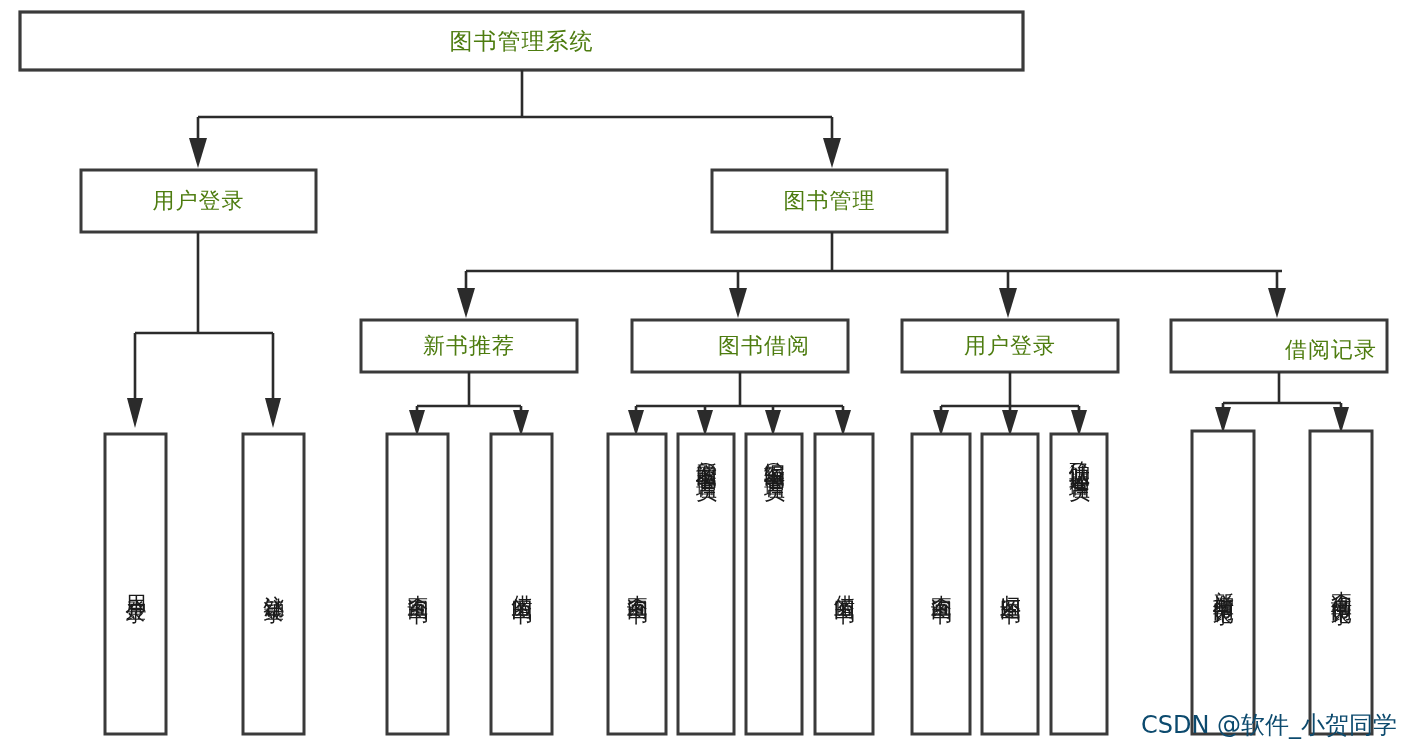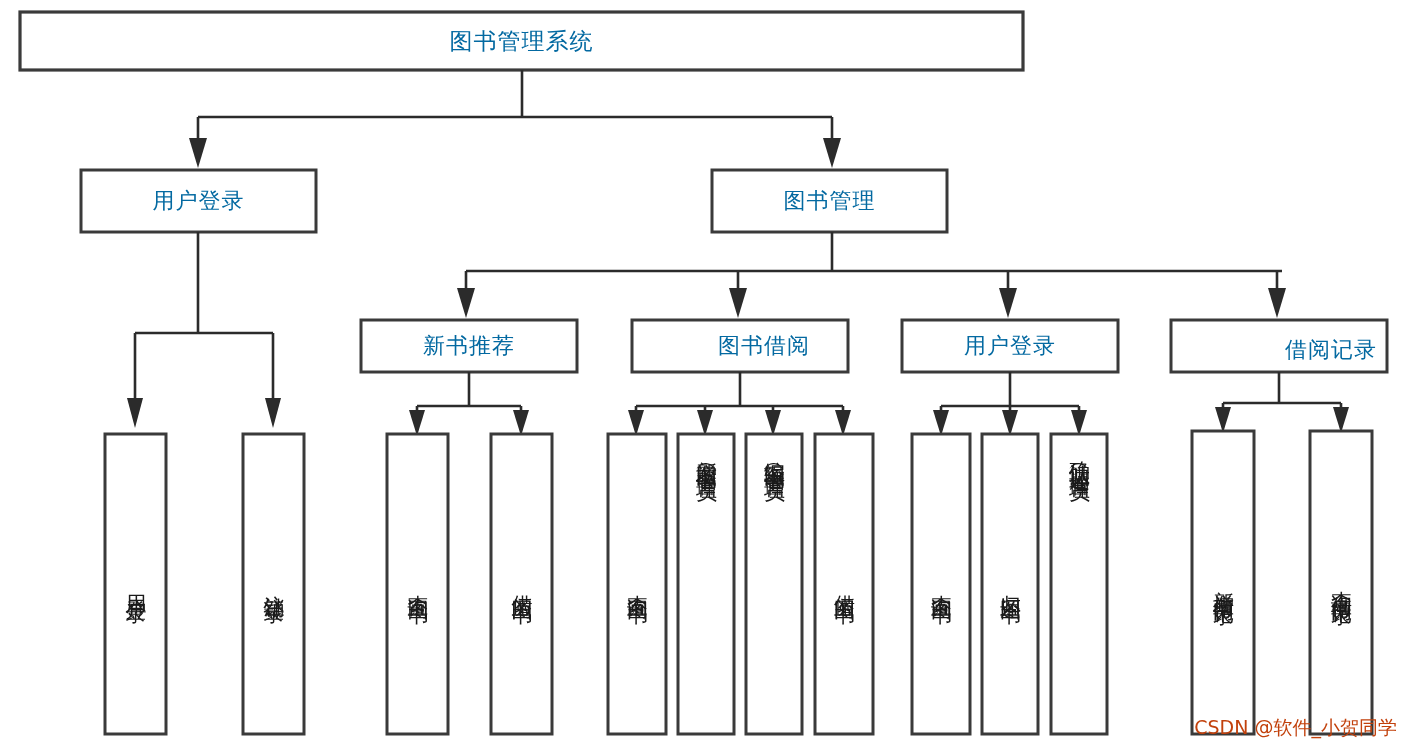--- a/index.html
+++ b/index.html
@@ -68,34 +68,34 @@
   .horiz-label-wrap {
     position: absolute;
     display: flex;
     align-items: center;
     justify-content: center;
     pointer-events: none;
   }
   .horiz-label {
     font-family: Liberation Serif, serif;
     font-size: 22px;
-    color: #0369a1;
+    color: #4d7c0f;
     letter-spacing: 1px;
     white-space: nowrap;
   }
   .title-label {
     font-size: 23px;
   }
   #watermark {
     position: absolute;
     right: 8px;
     bottom: 6px;
     font-family: "DejaVu Sans", "Liberation Sans", sans-serif;
-    font-size: 19px;
-    color: #c2410c;
+    font-size: 24px;
+    color: #0c4a6e;
     white-space: nowrap;
     pointer-events: none;
   }
 </style>
 </head>
 <body>
 
 <div id="diagram-root">
 
   <svg id="tree-svg" viewBox="0 0 1405 747">

